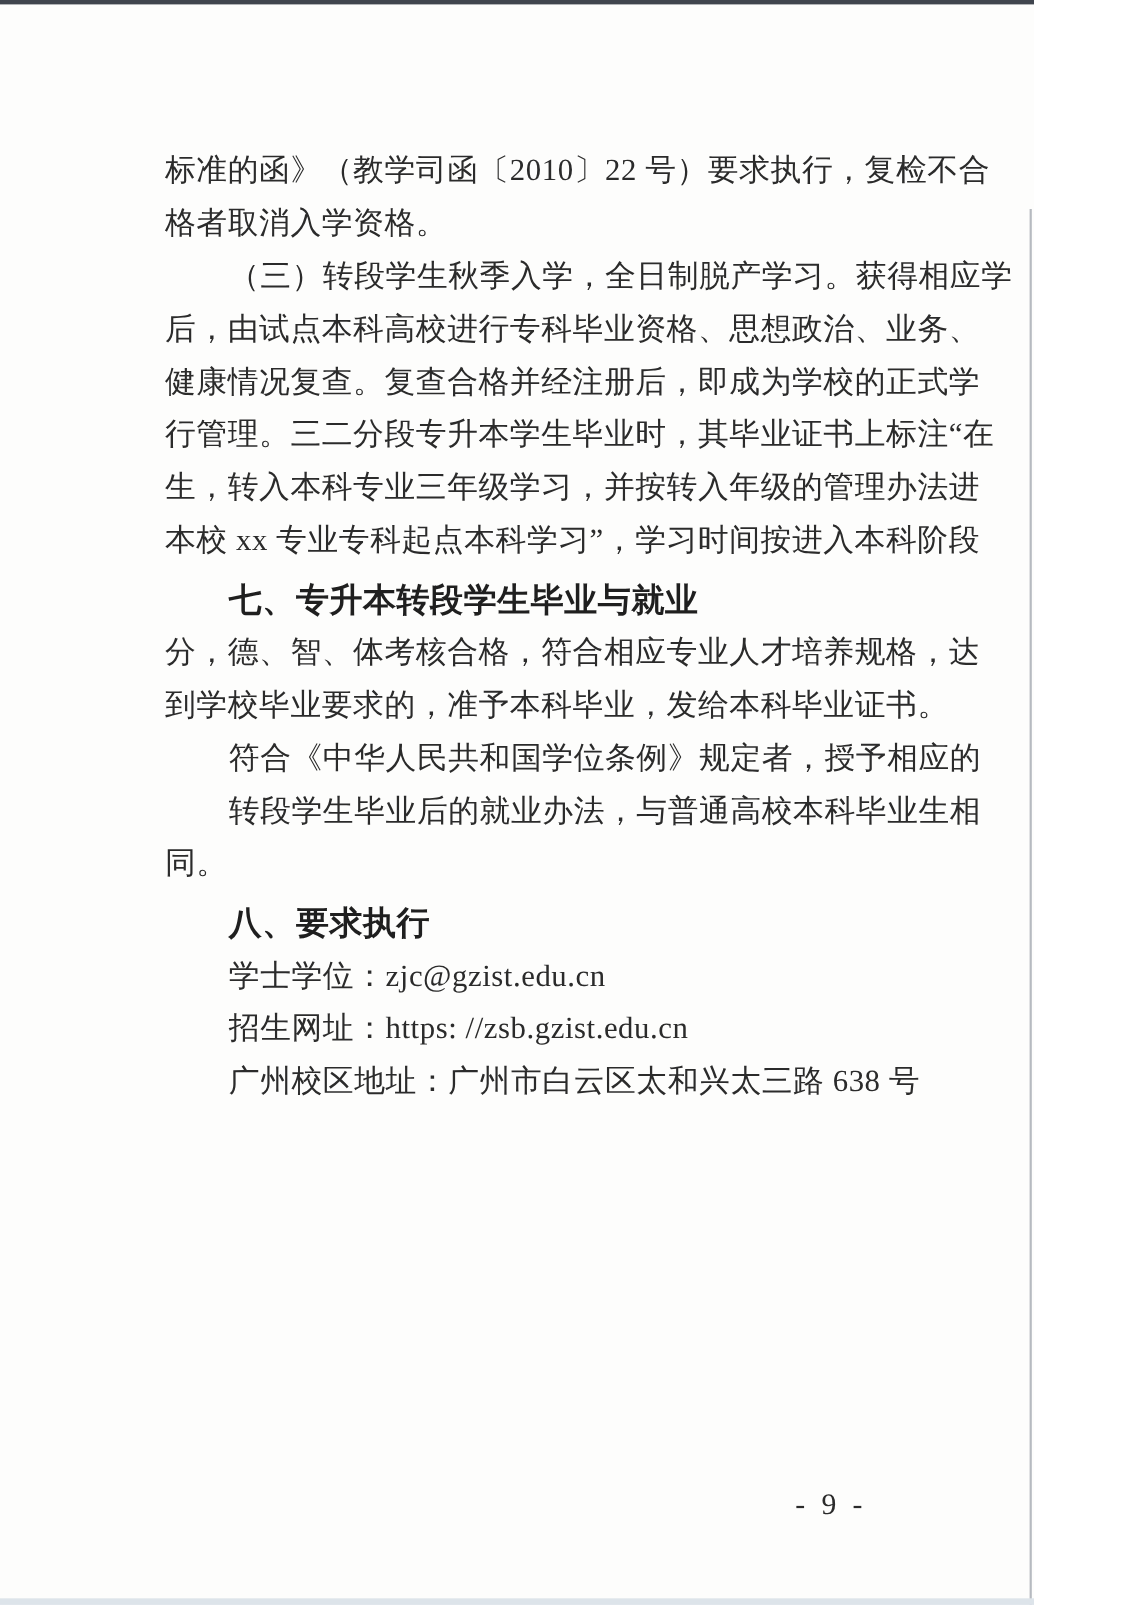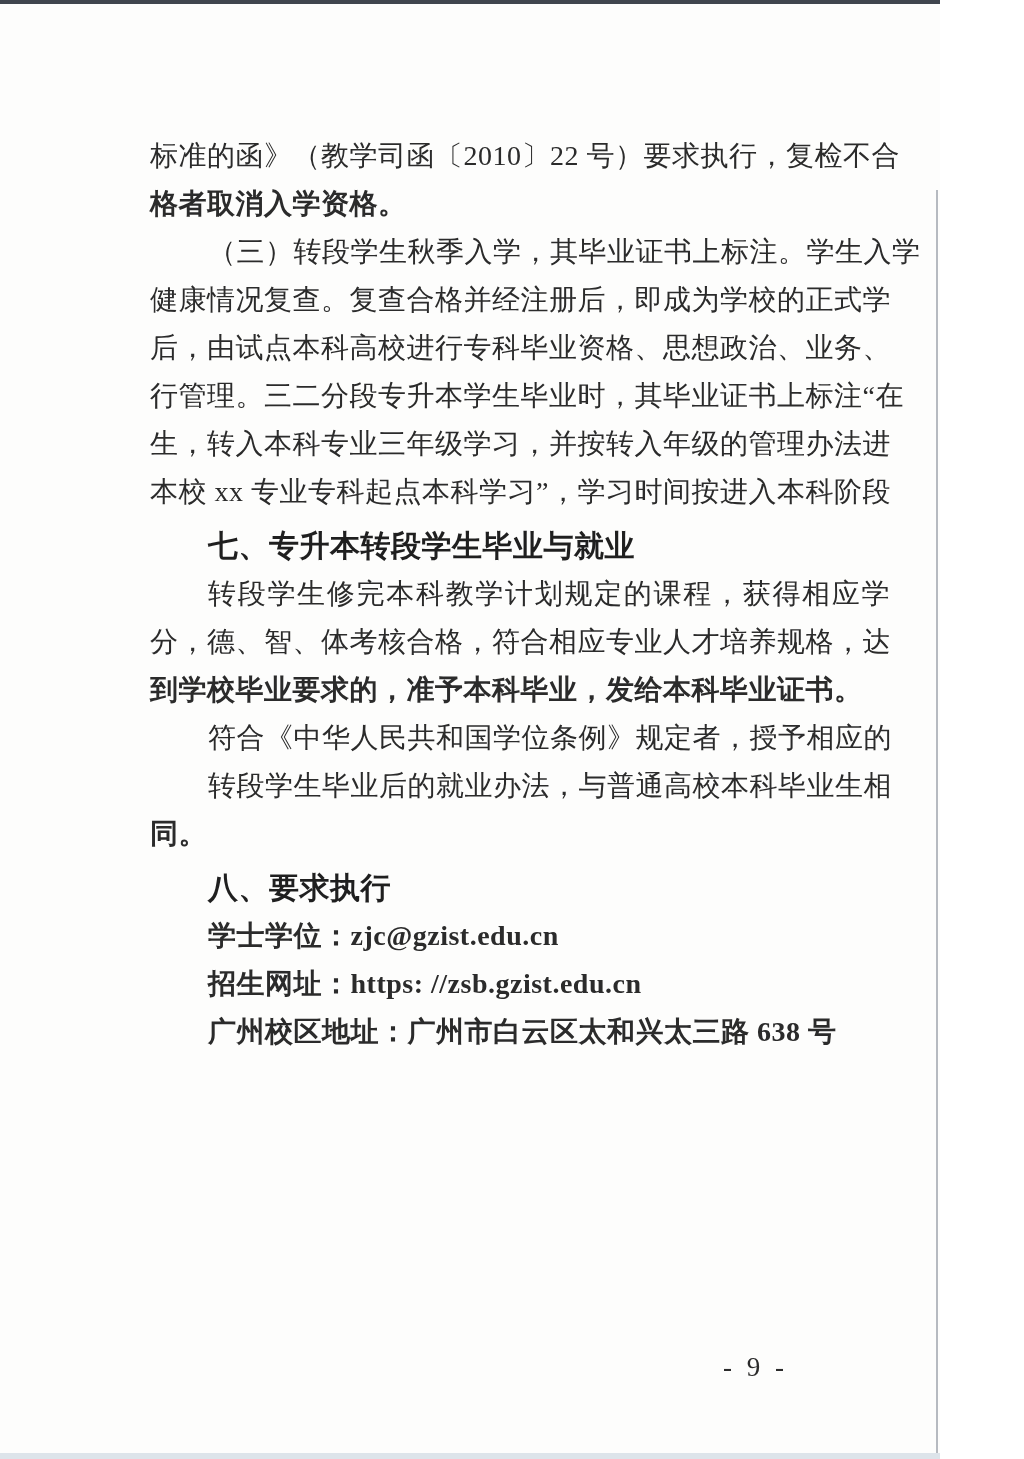--- a/index.html
+++ b/index.html
@@ -48,21 +48,20 @@
     letter-spacing: 0.5px;
   }
   .line {
     text-align: justify;
     text-align-last: justify;
     white-space: nowrap;
   }
   .line.end {
     text-align: right;
     text-align-last: left;
-    font-weight: bold;
   }
   .line.indent {
     text-indent: 58px;
   }
   .line.heading {
     font-family: "Liberation Sans", sans-serif;
     font-weight: bold;
     font-size: 30px;
     color: #1f1f1f;
     text-align: center;
@@ -84,28 +83,27 @@
 
 <div class="page">
 
   <div class="top-edge"></div>
   <div class="right-edge"></div>
   <div class="bottom-edge"></div>
 
   <div class="content">
     <div class="line">标准的函》（教学司函〔2010〕22 号）要求执行，复检不合</div>
     <div class="line end">格者取消入学资格。</div>
-    <div class="line indent">（三）转段学生秋季入学，其毕业证书上标注。学生入学</div>
+    <div class="line indent">（三）转段学生秋季入学，全日制脱产学习。获得相应学</div>
+    <div class="line">后，由试点本科高校进行专科毕业资格、思想政治、业务、</div>
     <div class="line">健康情况复查。复查合格并经注册后，即成为学校的正式学</div>
-    <div class="line">后，由试点本科高校进行专科毕业资格、思想政治、业务、</div>
     <div class="line">行管理。三二分段专升本学生毕业时，其毕业证书上标注“在</div>
     <div class="line">生，转入本科专业三年级学习，并按转入年级的管理办法进</div>
     <div class="line">本校 xx 专业专科起点本科学习”，学习时间按进入本科阶段</div>
     <div class="line heading indent">七、专升本转段学生毕业与就业</div>
-    <div class="line indent">转段学生修完本科教学计划规定的课程，获得相应学</div>
     <div class="line">分，德、智、体考核合格，符合相应专业人才培养规格，达</div>
     <div class="line end">到学校毕业要求的，准予本科毕业，发给本科毕业证书。</div>
     <div class="line indent">符合《中华人民共和国学位条例》规定者，授予相应的</div>
     <div class="line indent">转段学生毕业后的就业办法，与普通高校本科毕业生相</div>
     <div class="line end">同。</div>
     <div class="line heading indent">八、要求执行</div>
     <div class="line end indent">学士学位：zjc@gzist.edu.cn</div>
     <div class="line end indent">招生网址：https: //zsb.gzist.edu.cn</div>
     <div class="line end indent">广州校区地址：广州市白云区太和兴太三路 638 号</div>
   </div>

